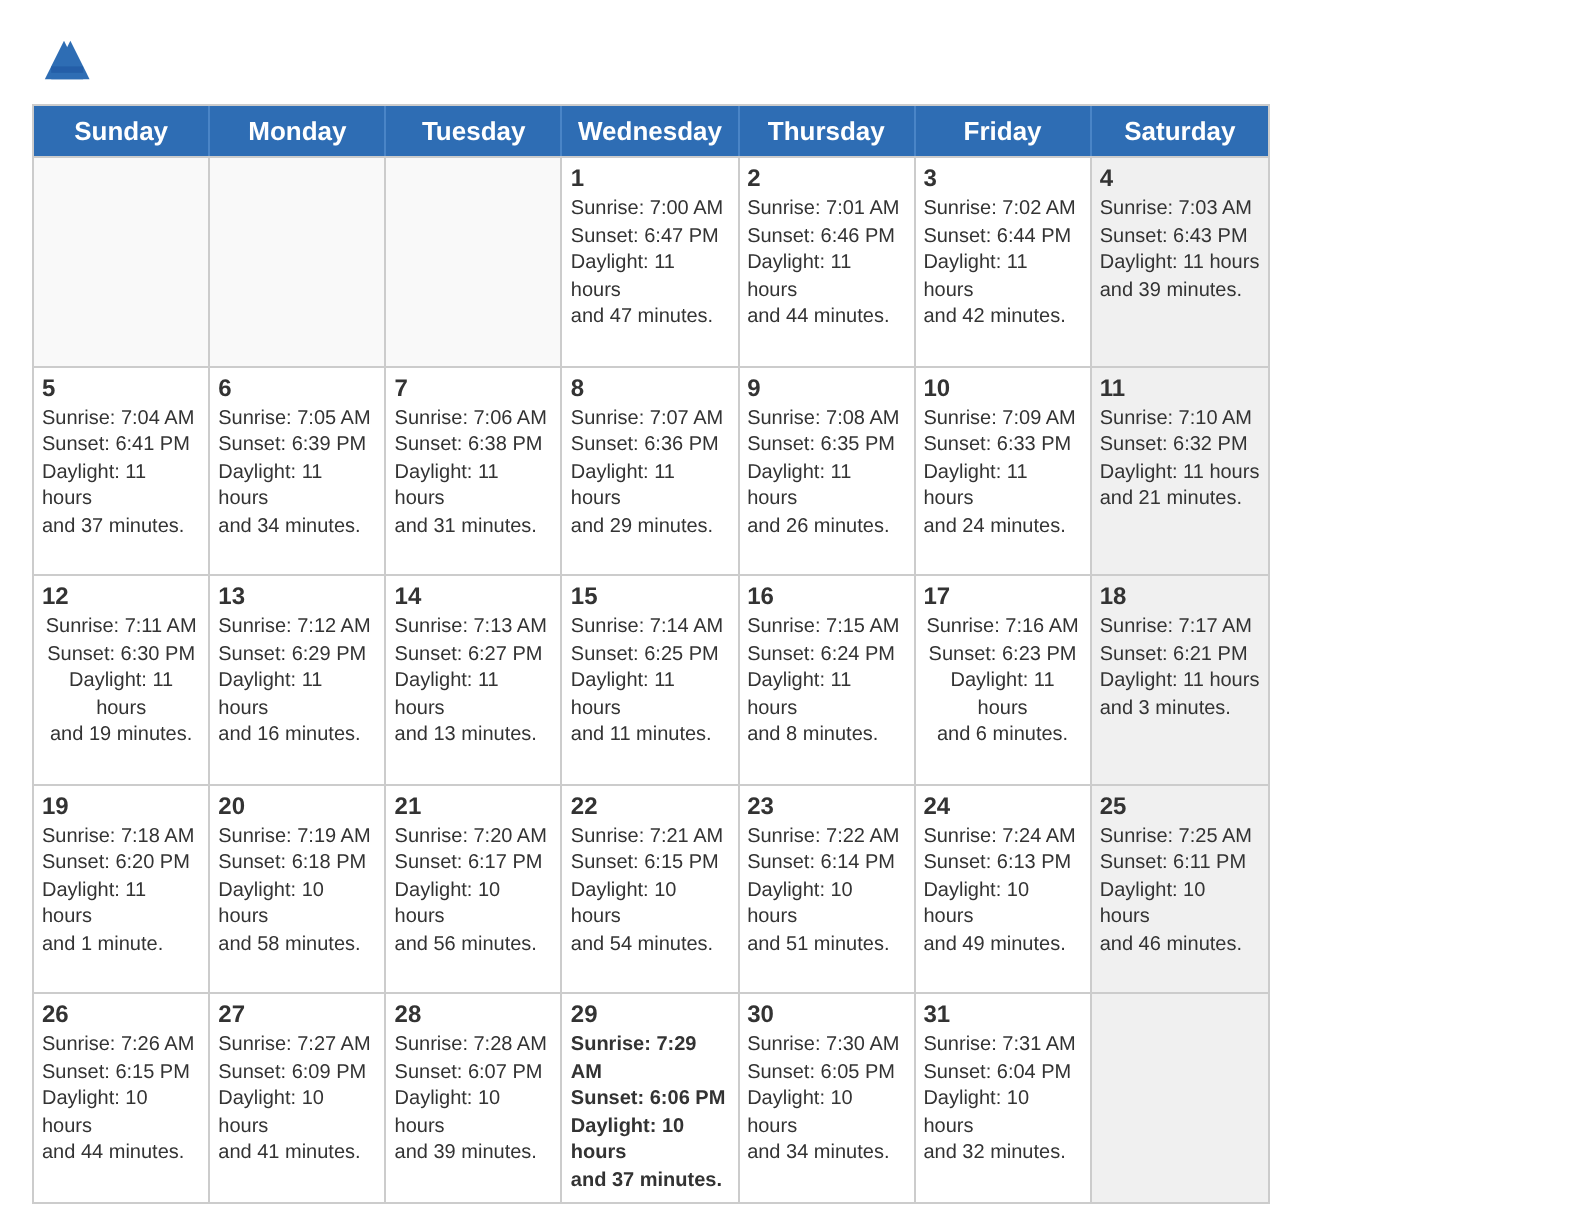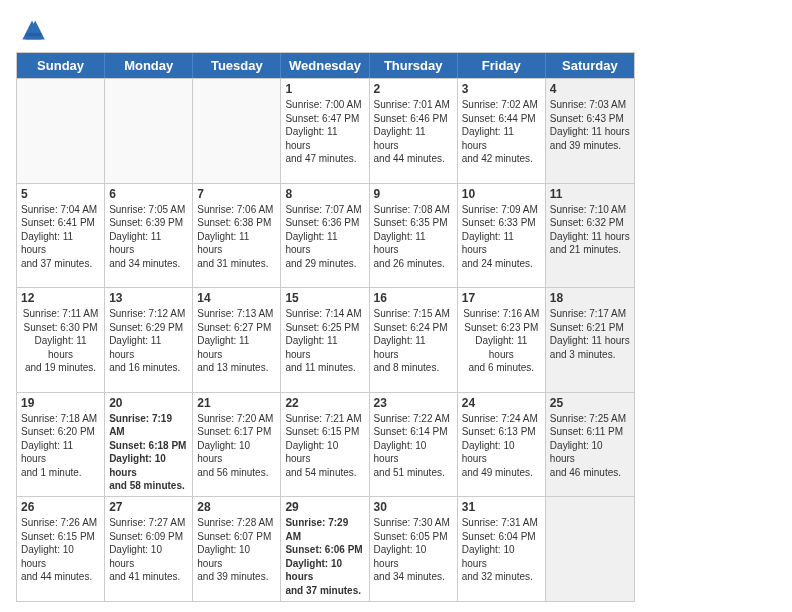--- a/index.html
+++ b/index.html
@@ -288,21 +288,21 @@
         <div class="cal-row">
           <div class="cal-cell">
             <span class="day-num">19</span>
             <div class="cell-info" style="white-space: pre-line;">Sunrise: 7:18 AM
 Sunset: 6:20 PM
 Daylight: 11 hours
 and 1 minute.</div>
           </div>
           <div class="cal-cell">
             <span class="day-num">20</span>
-            <div class="cell-info" style="white-space: pre-line; font-weight: bold;">Sunrise: 7:19 AM
+            <div class="cell-info" style="white-space: pre-line;">Sunrise: 7:19 AM
 Sunset: 6:18 PM
 Daylight: 10 hours
 and 58 minutes.</div>
           </div>
           <div class="cal-cell">
             <span class="day-num">21</span>
             <div class="cell-info" style="white-space: pre-line;">Sunrise: 7:20 AM
 Sunset: 6:17 PM
 Daylight: 10 hours
 and 56 minutes.</div>

